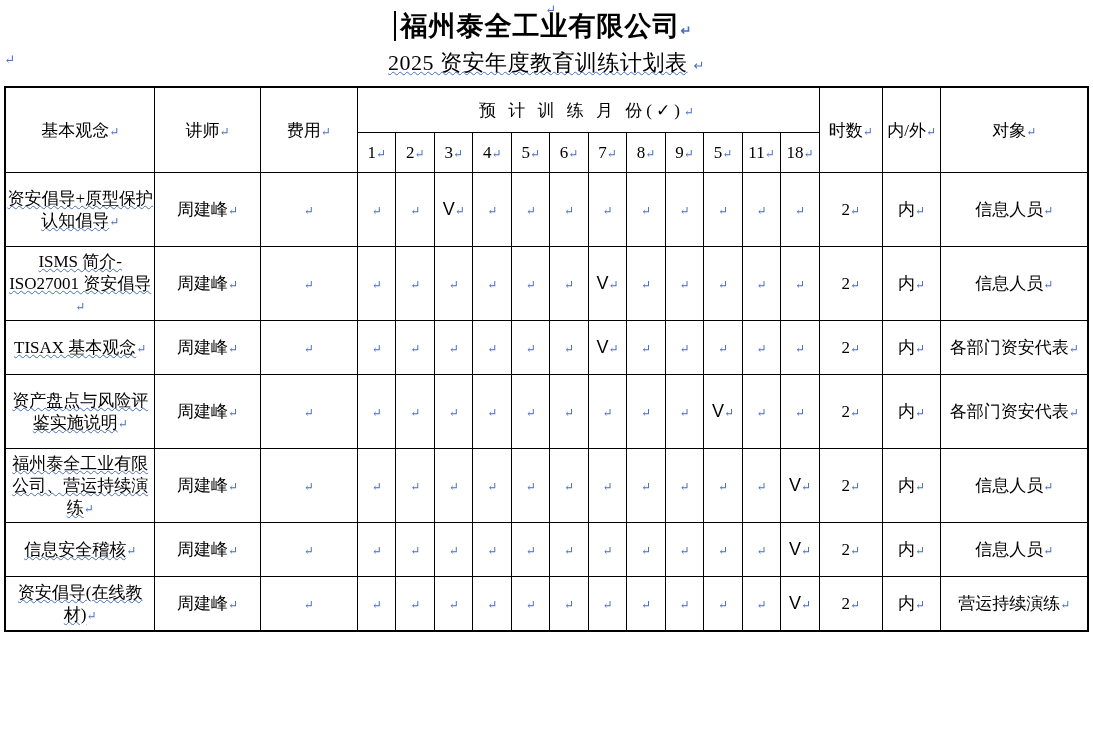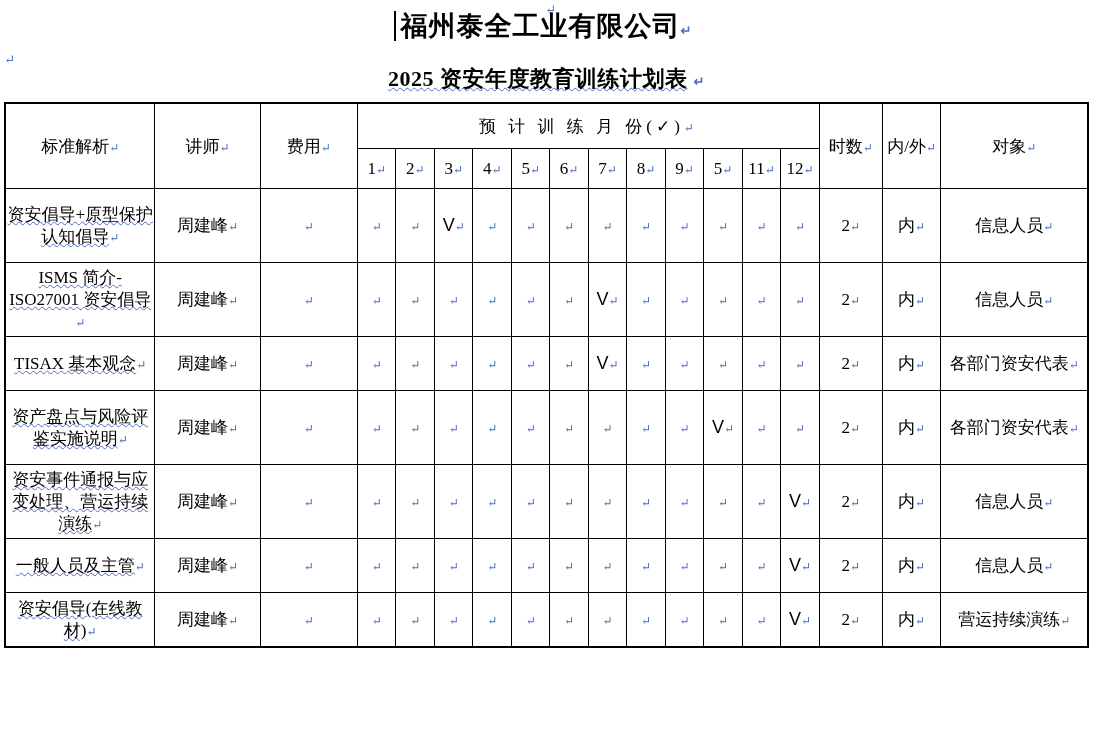--- a/index.html
+++ b/index.html
@@ -55,23 +55,23 @@
   .doc-title .cursor {
     position: absolute;
     left: -7px;
     top: 1px;
     width: 2px;
     height: 30px;
     background: #000;
   }
   .doc-subtitle {
     font-size: 22px;
-    font-weight: bold;
+    font-weight: normal;
     letter-spacing: 0.5px;
-    margin-top: 20px;
+    margin-top: 4px;
     display: inline-block;
     position: relative;
   }
   .wavy {
     text-decoration: underline;
     text-decoration-style: wavy;
     text-decoration-color: #4a6fbf;
     text-decoration-thickness: 1px;
   }
   table.plan {
@@ -174,41 +174,41 @@
       <col class="col-m">
         <col class="col-m">
         <col class="col-m">
         <col class="col-m">
       <col class="col-hours">
         <col class="col-inout">
         <col class="col-target">
     </colgroup>
     <thead>
       <tr class="row-h1">
-        <td class="hdr" rowspan="2"><span>标准解析</span><span class="pm">↵</span></td>
+        <td class="hdr" rowspan="2"><span>基本观念</span><span class="pm">↵</span></td>
         <td class="hdr" rowspan="2"><span>讲师</span><span class="pm">↵</span></td>
         <td class="hdr" rowspan="2"><span>费用</span><span class="pm">↵</span></td>
         <td class="hdr-months" colspan="12"><span>预 计 训 练 月 份(✓)</span><span class="pm">↵</span></td>
         <td class="hdr" rowspan="2"><span>时数</span><span class="pm">↵</span></td>
         <td class="hdr" rowspan="2"><span>内/外</span><span class="pm">↵</span></td>
         <td class="hdr" rowspan="2"><span>对象</span><span class="pm">↵</span></td>
       </tr>
       <tr class="row-h2">
         <td class="month-num"><span>1</span><span class="pm">↵</span></td>
         <td class="month-num"><span>2</span><span class="pm">↵</span></td>
         <td class="month-num"><span>3</span><span class="pm">↵</span></td>
         <td class="month-num"><span>4</span><span class="pm">↵</span></td>
         <td class="month-num"><span>5</span><span class="pm">↵</span></td>
         <td class="month-num"><span>6</span><span class="pm">↵</span></td>
         <td class="month-num"><span>7</span><span class="pm">↵</span></td>
         <td class="month-num"><span>8</span><span class="pm">↵</span></td>
         <td class="month-num"><span>9</span><span class="pm">↵</span></td>
         <td class="month-num"><span>5</span><span class="pm">↵</span></td>
         <td class="month-num"><span>11</span><span class="pm">↵</span></td>
-        <td class="month-num"><span>12</span><span class="pm">↵</span></td>
+        <td class="month-num"><span>18</span><span class="pm">↵</span></td>
       </tr>
     </thead>
     <tbody id="table-body">
         <tr class="body-row">
           <td class="course"><span class="wavy">资安倡导+原型保护认知倡导</span><span class="pm">↵</span></td>
           <td class="lecturer"><span>周建峰</span><span class="pm">↵</span></td>
           <td class="fee"><span></span><span class="pm">↵</span></td>
           <td class="mark"><span class="pm">↵</span></td>
           <td class="mark"><span class="pm">↵</span></td>
           <td class="mark"><span class="v">V</span><span class="pm">↵</span></td>
@@ -279,41 +279,41 @@
           <td class="mark"><span class="pm">↵</span></td>
           <td class="mark"><span class="pm">↵</span></td>
           <td class="mark"><span class="v">V</span><span class="pm">↵</span></td>
           <td class="mark"><span class="pm">↵</span></td>
           <td class="mark"><span class="pm">↵</span></td>
           <td class="hours"><span>2</span><span class="pm">↵</span></td>
           <td class="inout"><span>内</span><span class="pm">↵</span></td>
           <td class="target"><span>各部门资安代表</span><span class="pm">↵</span></td>
         </tr>
         <tr class="body-row">
-          <td class="course"><span class="wavy">资安事件通报与应变处理、营运持续演练</span><span class="pm">↵</span></td>
+          <td class="course"><span class="wavy">福州泰全工业有限公司、营运持续演练</span><span class="pm">↵</span></td>
           <td class="lecturer"><span>周建峰</span><span class="pm">↵</span></td>
           <td class="fee"><span></span><span class="pm">↵</span></td>
           <td class="mark"><span class="pm">↵</span></td>
           <td class="mark"><span class="pm">↵</span></td>
           <td class="mark"><span class="pm">↵</span></td>
           <td class="mark"><span class="pm">↵</span></td>
           <td class="mark"><span class="pm">↵</span></td>
           <td class="mark"><span class="pm">↵</span></td>
           <td class="mark"><span class="pm">↵</span></td>
           <td class="mark"><span class="pm">↵</span></td>
           <td class="mark"><span class="pm">↵</span></td>
           <td class="mark"><span class="pm">↵</span></td>
           <td class="mark"><span class="pm">↵</span></td>
           <td class="mark"><span class="v">V</span><span class="pm">↵</span></td>
           <td class="hours"><span>2</span><span class="pm">↵</span></td>
           <td class="inout"><span>内</span><span class="pm">↵</span></td>
           <td class="target"><span>信息人员</span><span class="pm">↵</span></td>
         </tr>
         <tr class="body-row-sm">
-          <td class="course"><span class="wavy">一般人员及主管</span><span class="pm">↵</span></td>
+          <td class="course"><span class="wavy">信息安全稽核</span><span class="pm">↵</span></td>
           <td class="lecturer"><span>周建峰</span><span class="pm">↵</span></td>
           <td class="fee"><span></span><span class="pm">↵</span></td>
           <td class="mark"><span class="pm">↵</span></td>
           <td class="mark"><span class="pm">↵</span></td>
           <td class="mark"><span class="pm">↵</span></td>
           <td class="mark"><span class="pm">↵</span></td>
           <td class="mark"><span class="pm">↵</span></td>
           <td class="mark"><span class="pm">↵</span></td>
           <td class="mark"><span class="pm">↵</span></td>
           <td class="mark"><span class="pm">↵</span></td>

